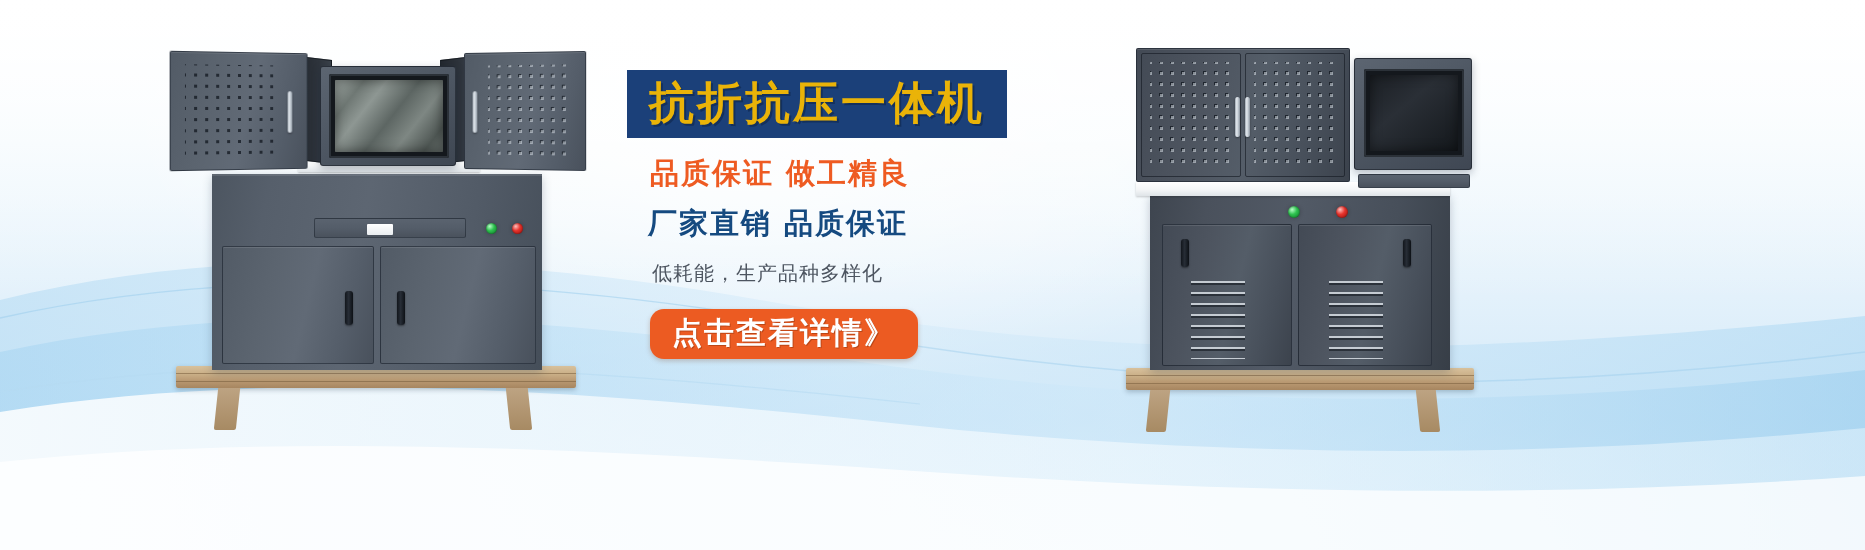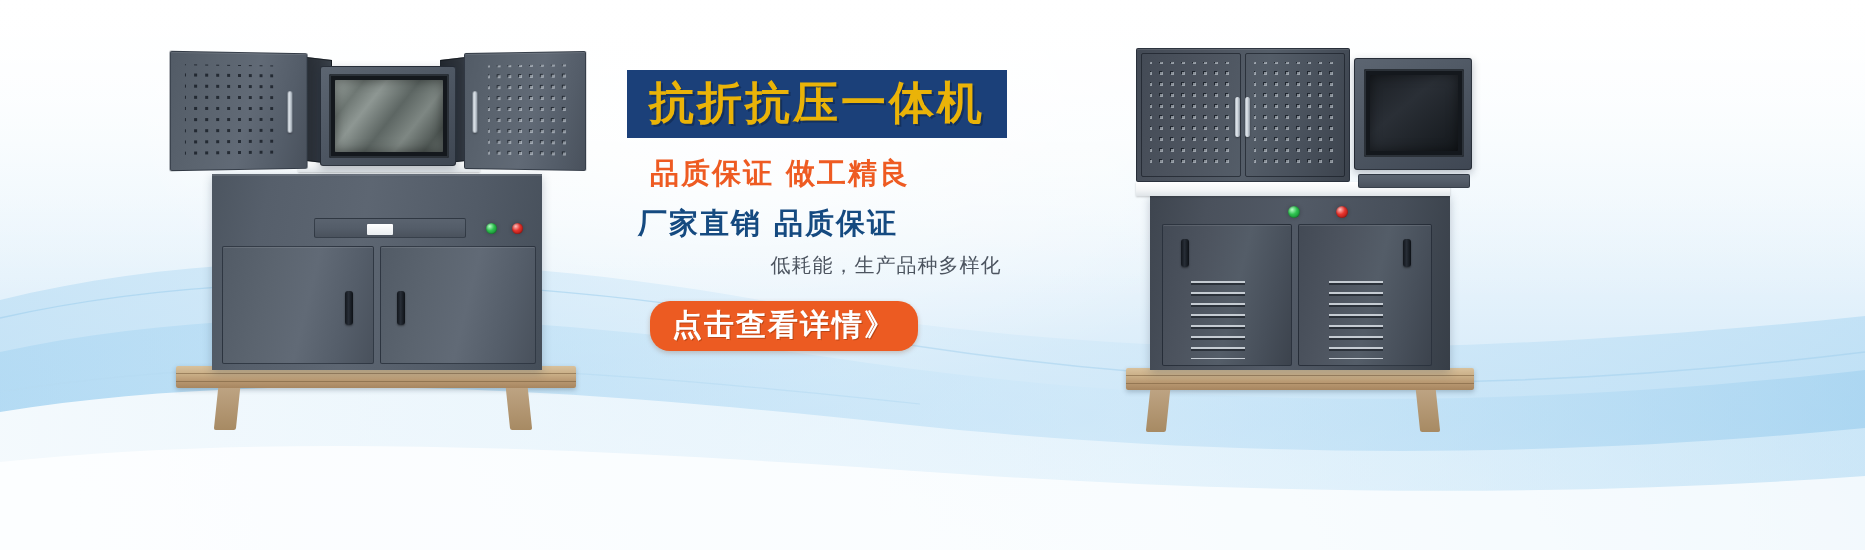--- a/index.html
+++ b/index.html
@@ -166,38 +166,38 @@
     white-space:nowrap;
   }
 
   .line-orange {
     margin:16px 0 0 30px;
     font-family:"DejaVu Sans","Liberation Sans",sans-serif;
     font-size:29px; font-weight:bold; color:#ee5b22;
     letter-spacing:2px; white-space:nowrap;
   }
   .line-navy {
-    margin:10px 0 0 18px;
+    margin:10px 0 0 28px;
     font-family:"DejaVu Sans","Liberation Sans",sans-serif;
     font-size:29px; font-weight:bold; color:#154a80;
     letter-spacing:2px; white-space:nowrap;
   }
   .line-desc {
     margin:13px 0 0 32px;
     font-family:"DejaVu Sans","Liberation Sans",sans-serif;
     font-size:20px; color:#4d5560; letter-spacing:1px;
     white-space:nowrap;
   }
-  .line-desc.second { margin-top:8px;text-align:center; }
+  .line-desc.second { margin-top:16px; }
 
   .cta {
     display:inline-block;
     margin:22px 0 0 30px;
     background:#ec5b22;
-    border-radius:20px;
+    border-radius:14px;
     padding:9px 22px 11px 22px;
     cursor:pointer;
     box-shadow:0 2px 5px rgba(120,50,10,.25);
   }
   .cta span {
     font-family:"DejaVu Sans","Liberation Sans",sans-serif;
     font-size:30px; font-weight:bold; color:#ffffff;
     letter-spacing:2px; line-height:1;
     text-shadow:1px 1px 0 rgba(140,50,10,.5);
     white-space:nowrap;

